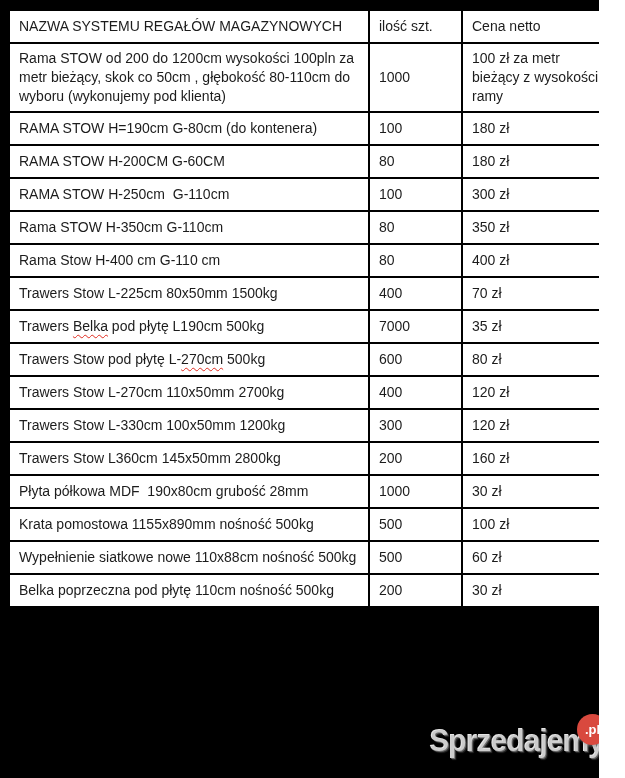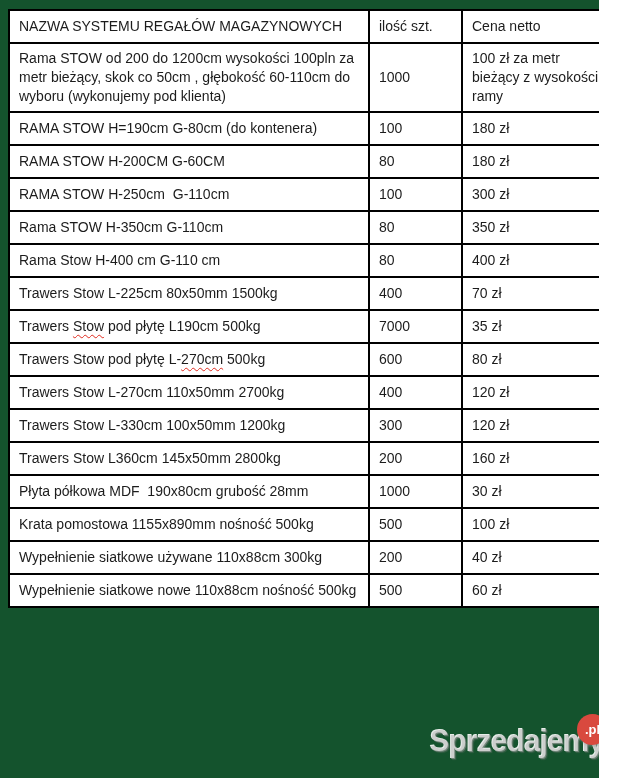--- a/index.html
+++ b/index.html
@@ -5,21 +5,21 @@
   html, body {
     margin: 0;
     padding: 0;
     background: #ffffff;
     font-family: "Liberation Sans", "DejaVu Sans", sans-serif;
   }
   .page {
     position: relative;
     width: 599px;
     height: 778px;
-    background: #14532d;
+    background: #000000;
     overflow: hidden;
   }
   table.price-table {
     position: absolute;
     left: 8px;
     top: 9px;
     width: 606px;
     border-collapse: collapse;
     table-layout: fixed;
   }
@@ -97,21 +97,21 @@
     </colgroup>
     <thead>
       <tr>
         <th>NAZWA SYSTEMU REGAŁÓW MAGAZYNOWYCH</th>
         <th>ilość szt.</th>
         <th>Cena netto</th>
       </tr>
     </thead>
     <tbody id="table-body">
     <tr>
-      <td>Rama STOW od 200 do 1200cm wysokości 100pln za metr bieżący, skok co 50cm , głębokość 60-110cm do wyboru (wykonujemy pod klienta)</td>
+      <td>Rama STOW od 200 do 1200cm wysokości 100pln za metr bieżący, skok co 50cm , głębokość 80-110cm do wyboru (wykonujemy pod klienta)</td>
       <td>1000</td>
       <td>100 zł za metr bieżący z wysokości ramy</td>
     </tr>
 
     <tr>
       <td>RAMA STOW H=190cm G-80cm (do kontenera)</td>
       <td>100</td>
       <td>180 zł</td>
     </tr>
 
@@ -140,21 +140,21 @@
       <td>400 zł</td>
     </tr>
 
     <tr>
       <td>Trawers Stow L-225cm 80x50mm 1500kg</td>
       <td>400</td>
       <td>70 zł</td>
     </tr>
 
     <tr>
-      <td>Trawers <span class="squiggle">Stow</span> pod płytę L190cm 500kg</td>
+      <td>Trawers <span class="squiggle">Belka</span> pod płytę L190cm 500kg</td>
       <td>7000</td>
       <td>35 zł</td>
     </tr>
 
     <tr>
       <td>Trawers Stow pod płytę L-<span class="squiggle">270cm</span> 500kg</td>
       <td>600</td>
       <td>80 zł</td>
     </tr>
 
@@ -184,32 +184,32 @@
       <td>30 zł</td>
     </tr>
 
 
     <tr>
       <td>Krata pomostowa 1155x890mm nośność 500kg</td>
       <td>500</td>
       <td>100 zł</td>
     </tr>
 
-    <tr>
-      <td>Wypełnienie siatkowe używane 110x88cm 300kg</td>
-      <td>200</td>
-      <td>40 zł</td>
-    </tr>
 
     <tr>
       <td>Wypełnienie siatkowe nowe 110x88cm nośność 500kg</td>
       <td>500</td>
       <td>60 zł</td>
     </tr>
 
+    <tr>
+      <td>Belka poprzeczna pod płytę 110cm nośność 500kg</td>
+      <td>200</td>
+      <td>30 zł</td>
+    </tr>
   </tbody>
   </table>
 
   <div class="watermark">
     <span class="wm-text">Sprzedajemy</span>
     <span class="wm-badge" style="background: rgb(217, 73, 62);">.pl</span>
   </div>
 
 </div>
 

